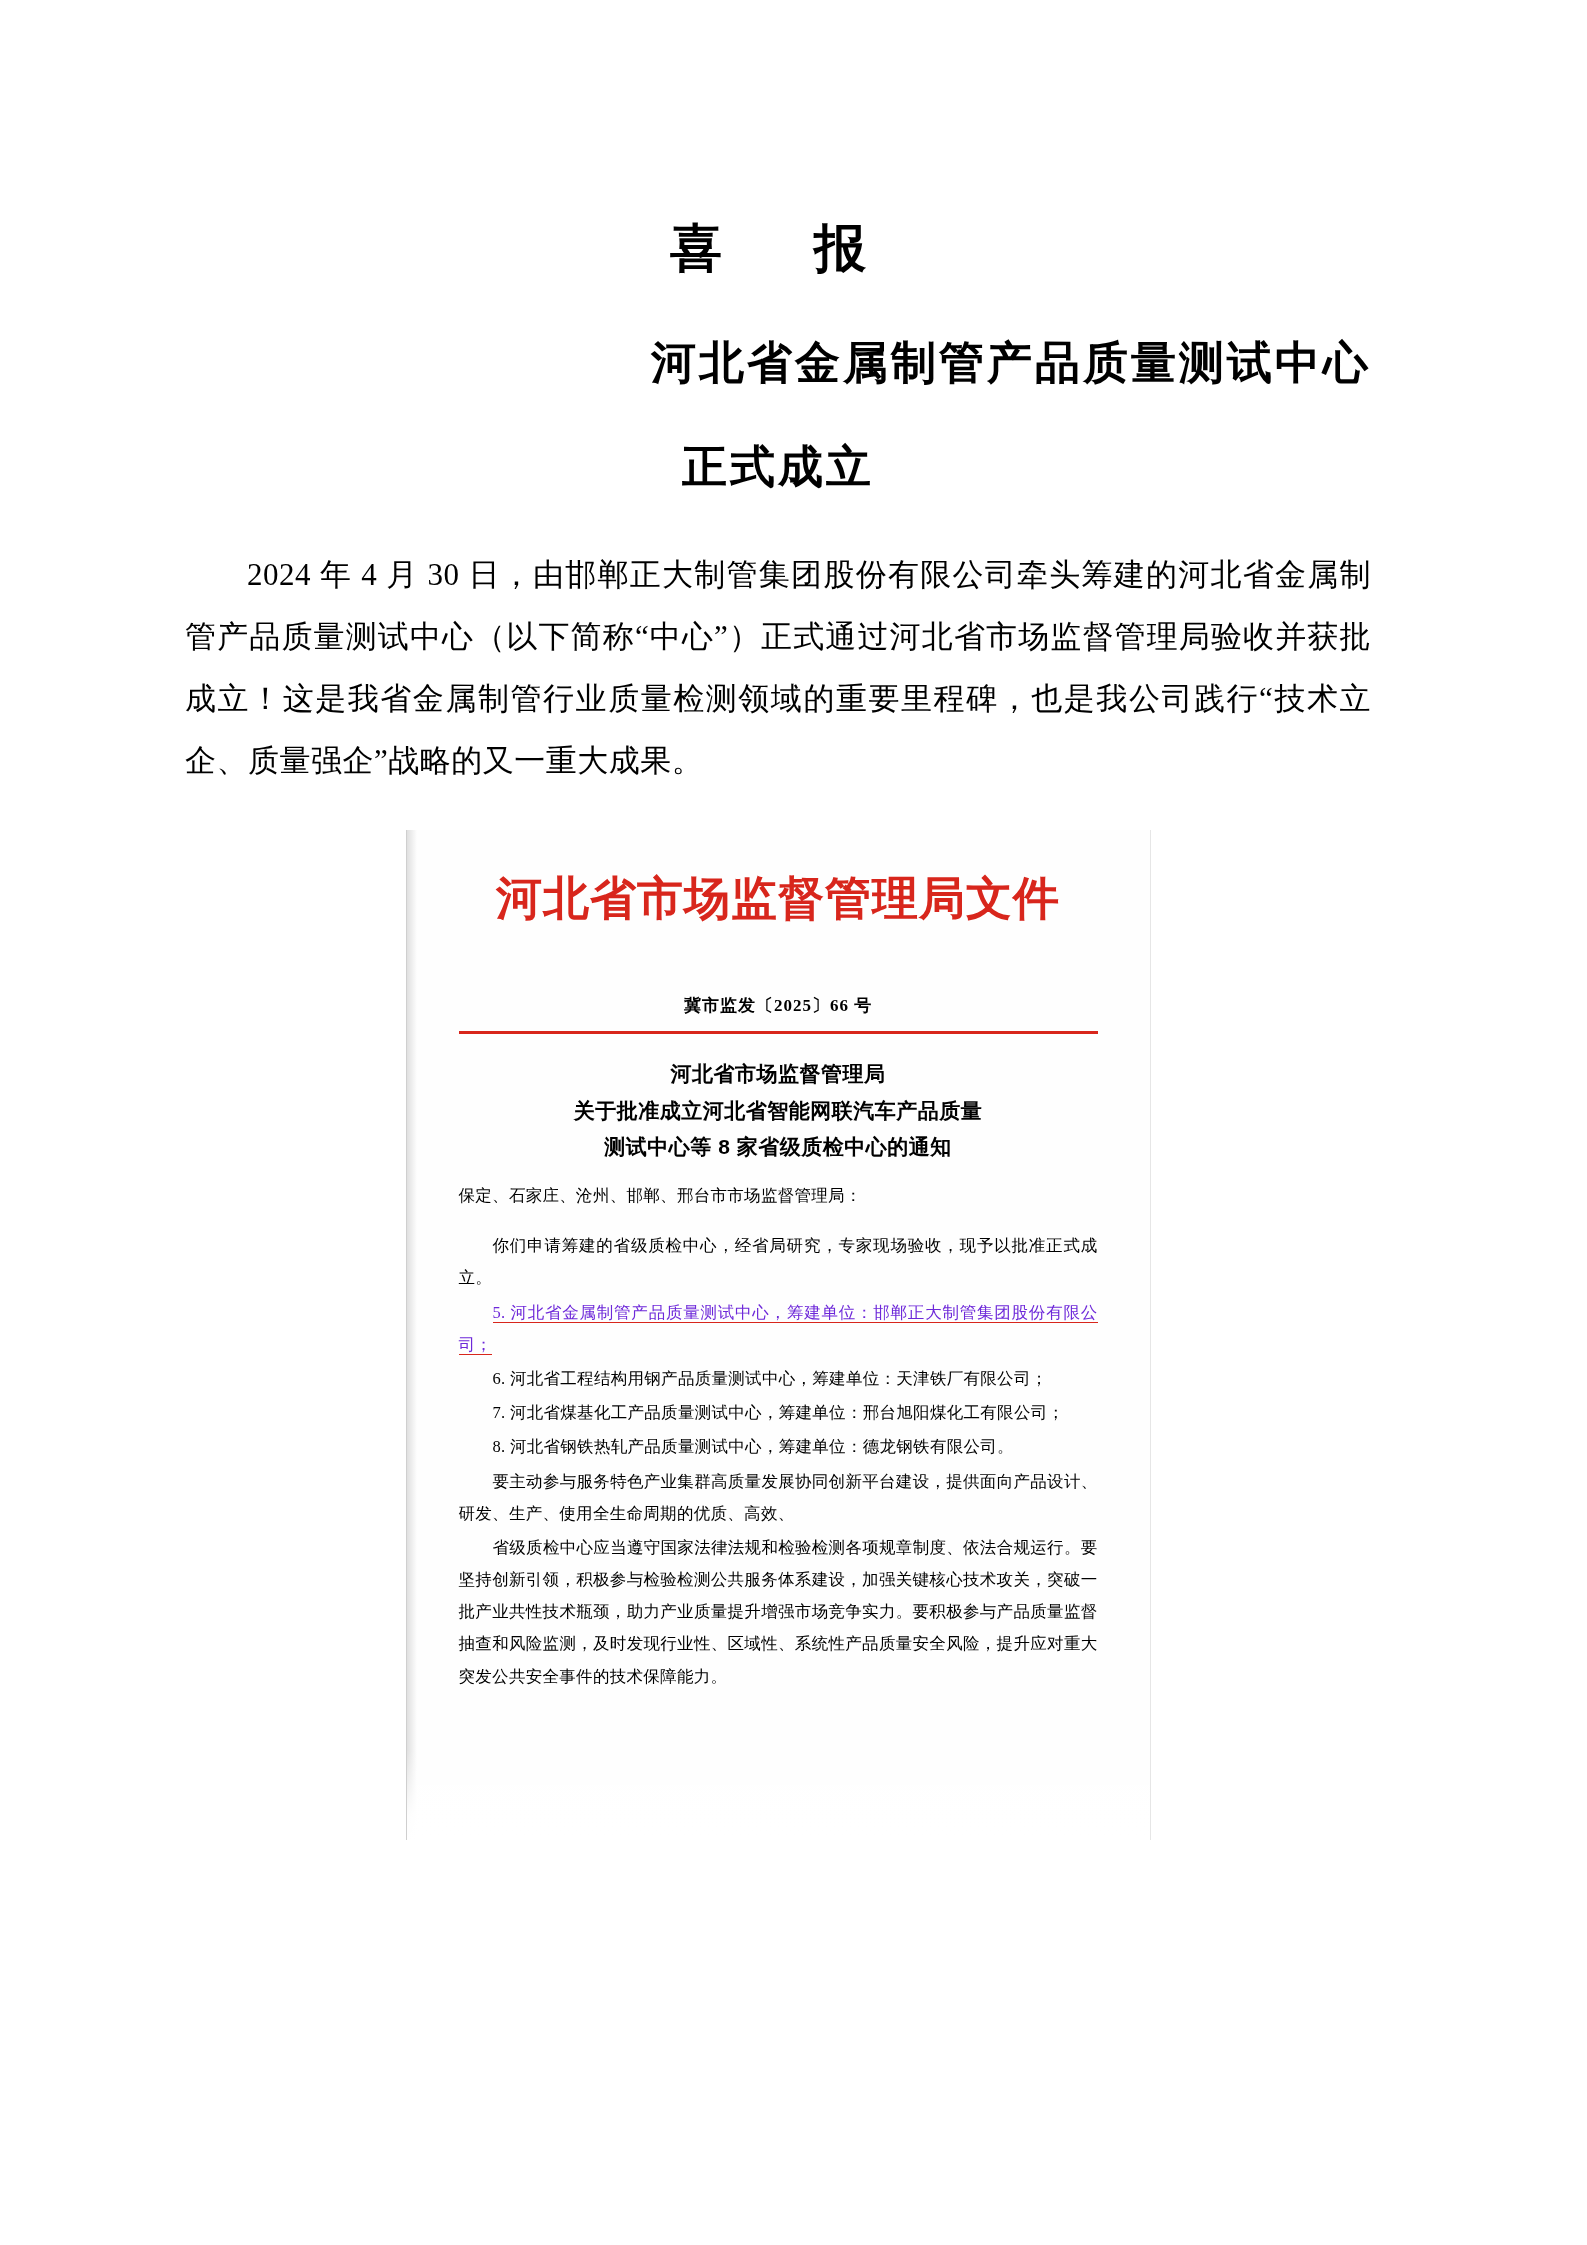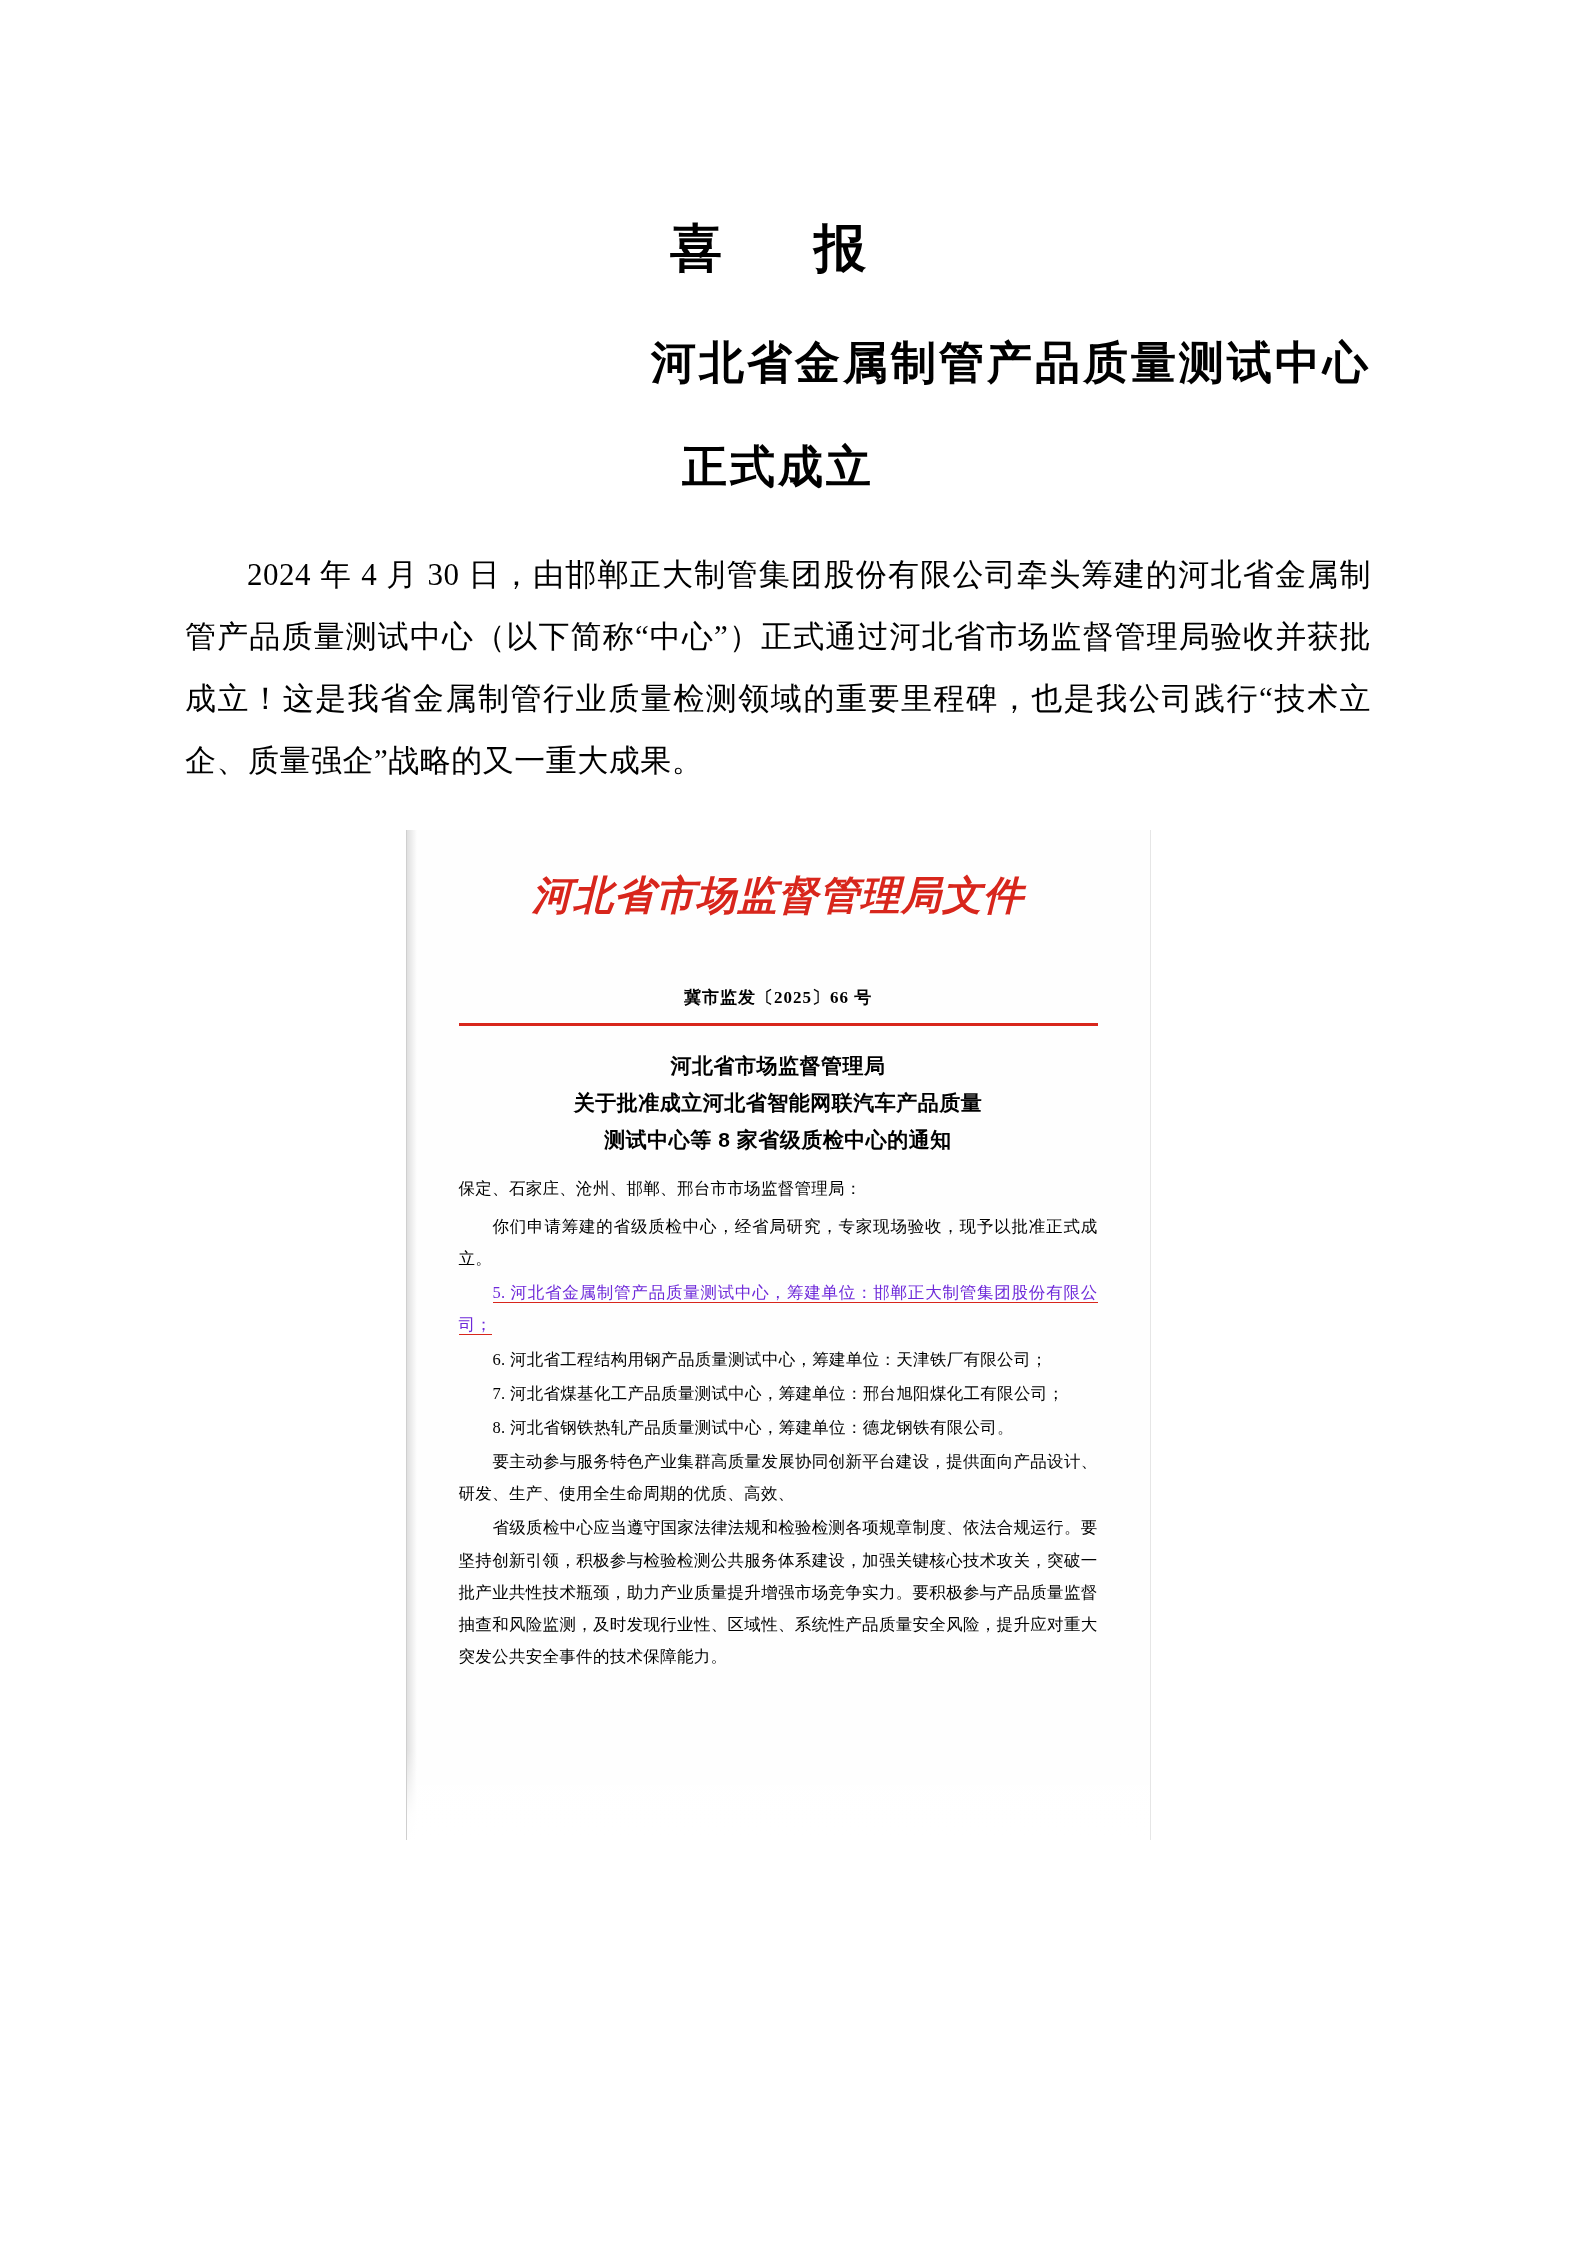--- a/index.html
+++ b/index.html
@@ -98,25 +98,24 @@
     top: 0;
     bottom: 0;
     width: 10px;
     background: linear-gradient(to right, rgba(0,0,0,0.12), rgba(0,0,0,0));
   }
   .doc-red-title {
     text-align: center;
     color: #d8261c;
     font-family: "Liberation Sans", "DejaVu Sans", sans-serif;
     font-weight: bold;
-    font-size: 40px;
+    font-size: 46px;
     letter-spacing: 1px;
     margin: 12px 0 0 0;
     line-height: 1.25;
-    font-style: italic;
   }
   .doc-docnum {
     text-align: center;
     font-size: 17px;
     font-weight: bold;
     margin-top: 66px;
     letter-spacing: 1px;
   }
   .doc-redline {
     height: 3px;
@@ -134,21 +133,21 @@
   }
   .doc-para {
     font-size: 16.5px;
     line-height: 1.95;
     margin-top: 14px;
     letter-spacing: 0.3px;
     text-align: justify;
   }
   .doc-para.indent {
     text-indent: 34px;
-    margin-top: 6px;
+    margin-top: 18px;
   }
   .doc-item {
     font-size: 16.5px;
     line-height: 1.95;
     margin-top: 2px;
     text-indent: 34px;
     letter-spacing: 0.3px;
     text-align: justify;
   }
   .doc-item.highlight {

